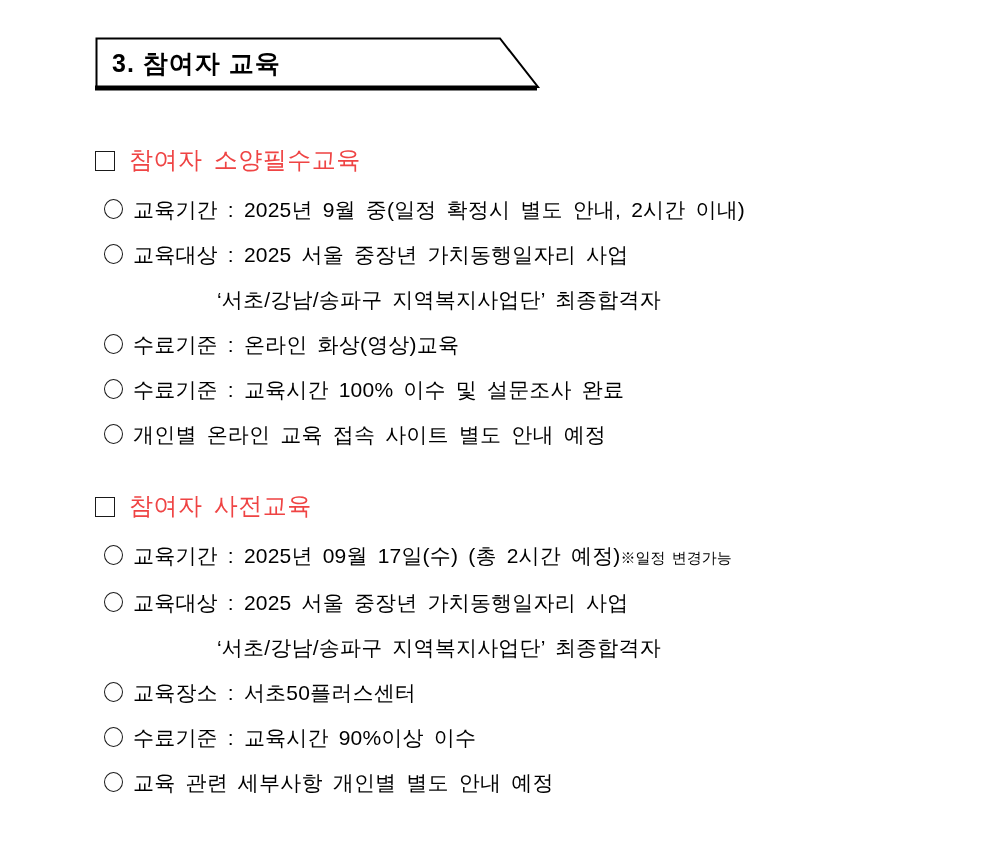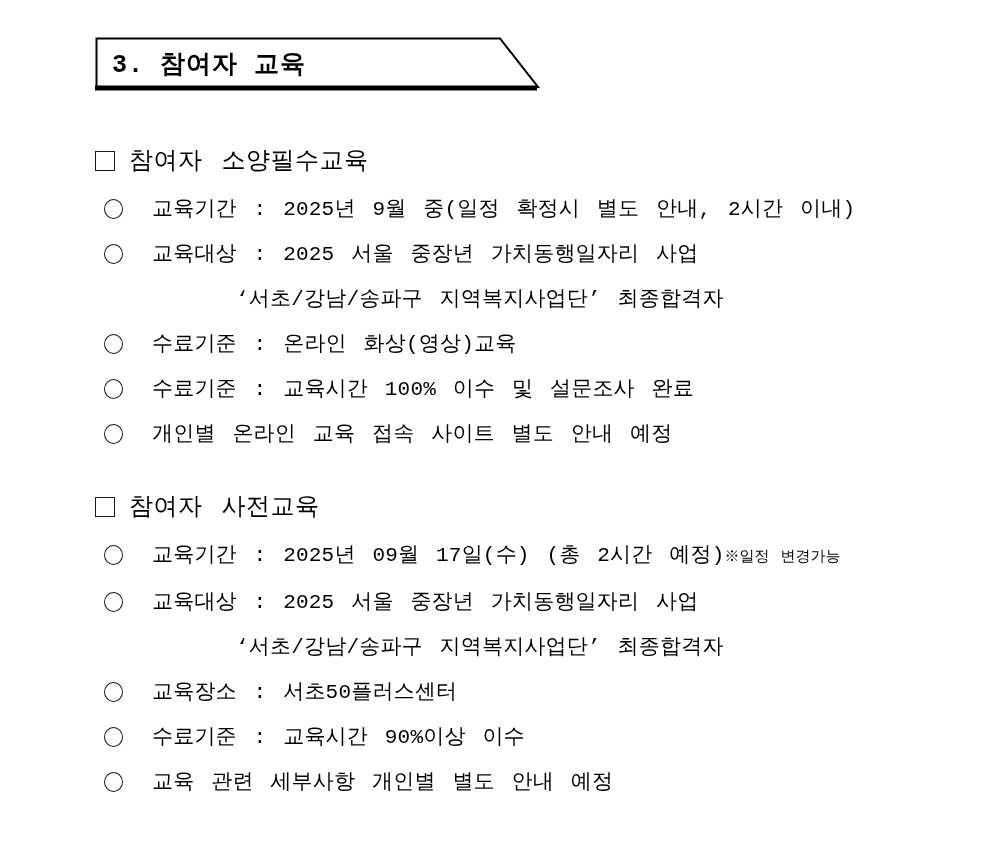--- a/index.html
+++ b/index.html
@@ -6,21 +6,21 @@
     margin: 0;
     padding: 0;
     background: #ffffff;
   }
   .page {
     position: relative;
     width: 856px;
     height: 850px;
     background: #ffffff;
     color: #000000;
-    font-family: Liberation Mono, monospace;
+    font-family: Liberation Sans, sans-serif;
     overflow: hidden;
   }
 
   
   .banner {
     position: absolute;
     left: 95px;
     top: 37px;
     width: 450px;
     height: 56px;
@@ -57,39 +57,38 @@
     height: 20px;
     border: 1.6px solid #1a1a1a;
     margin-right: 14px;
     margin-top: 2px;
     box-sizing: border-box;
   }
   .sec-heading-text {
     font-size: 24px;
     letter-spacing: 0.5px;
     word-spacing: 4px;
-    color: #000000;
+    color: #ef4444;
     text-align: right;
   }
 
   
   .items {
     position: absolute;
     left: 104px;
     width: 860px;
   }
   .item {
     display: flex;
     align-items: flex-start;
     font-size: 21px;
     line-height: 45px;
     letter-spacing: 0.2px;
     word-spacing: 4px;
     color: #000000;
-    gap: 19px;
   }
   .circ {
     flex: 0 0 auto;
     display: inline-block;
     width: 19px;
     height: 20px;
     border: 1.6px solid #1a1a1a;
     border-radius: 50%;
     margin-top: 12px;
     margin-right: 10px;

